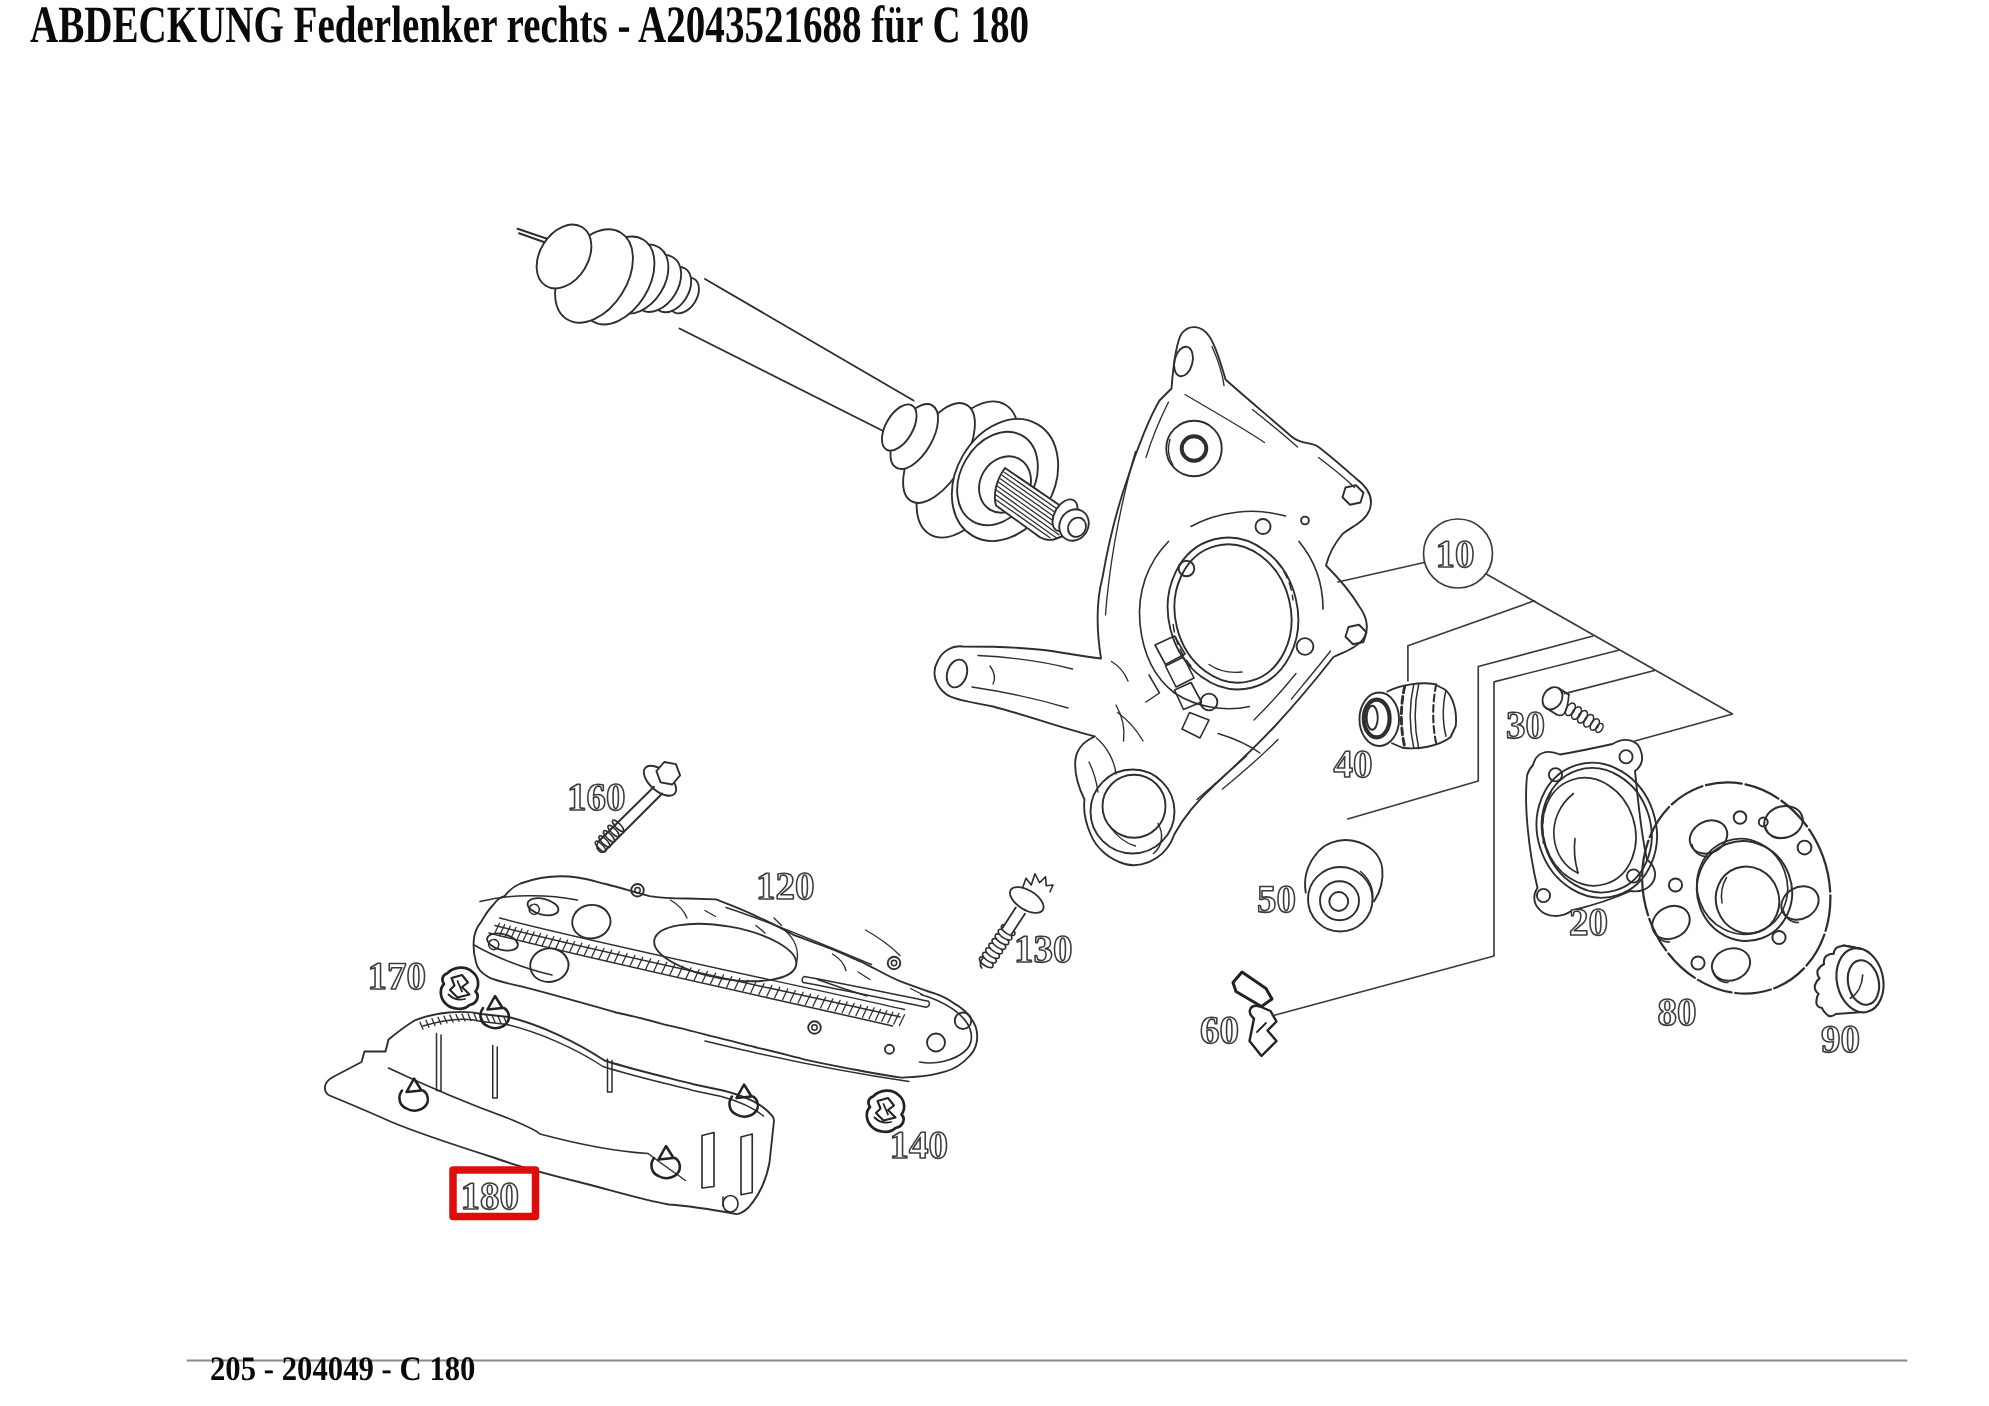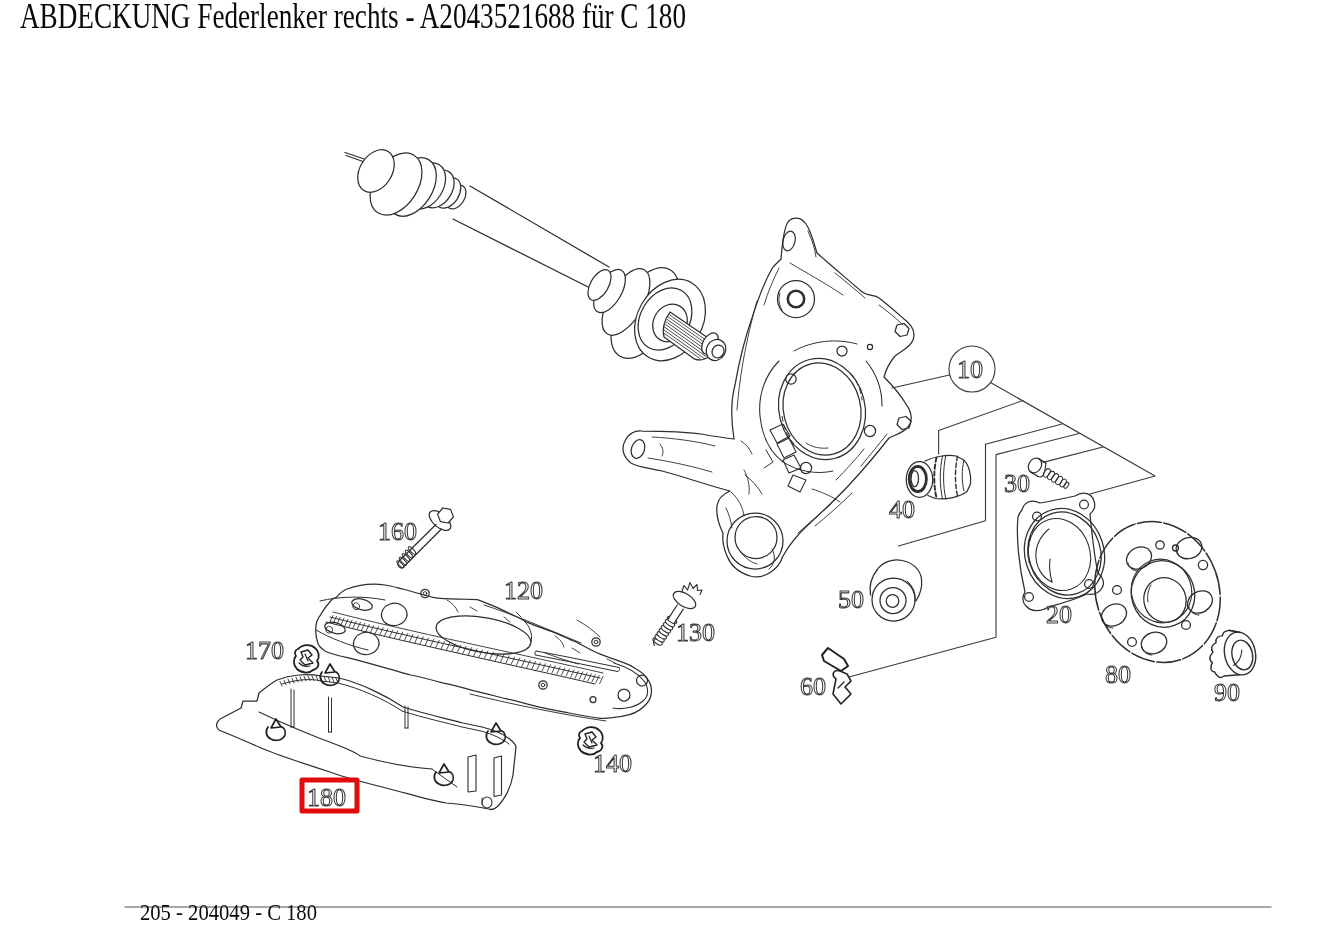--- a/index.html
+++ b/index.html
@@ -1,16 +1,16 @@
 <!DOCTYPE html>
 <html><head>
 <meta charset="utf-8">
 <style>
   html,body{margin:0;padding:0;background:#ffffff;width:1326px;height:937px;overflow:hidden;}
-  #page{position:relative;width:1326px;height:762px;font-family:"Liberation Serif",serif;}
+  #page{position:relative;width:1326px;height:762px;font-family:"Liberation Serif",serif;font-weight:bold;}
   svg{position:absolute;left:0;top:0;}
   .lbl{font-family:"Liberation Serif",serif;font-size:26px;fill:#ffffff;stroke:#3c3c3c;stroke-width:1.05;}
 </style>
 </head>
 <body>
 <div id="page">
 <svg style="opacity:0.999" width="1326" height="937" viewBox="0 0 1326 937" fill="none" stroke="#2a2a2a" stroke-width="1.2" stroke-linecap="round" stroke-linejoin="round">
 
 <text x="20" y="28" font-family="Liberation Serif, serif" font-size="35" textLength="666" lengthAdjust="spacingAndGlyphs" fill="#0a0a0a" stroke="none">ABDECKUNG Federlenker rechts - A2043521688 für C 180</text>
 

